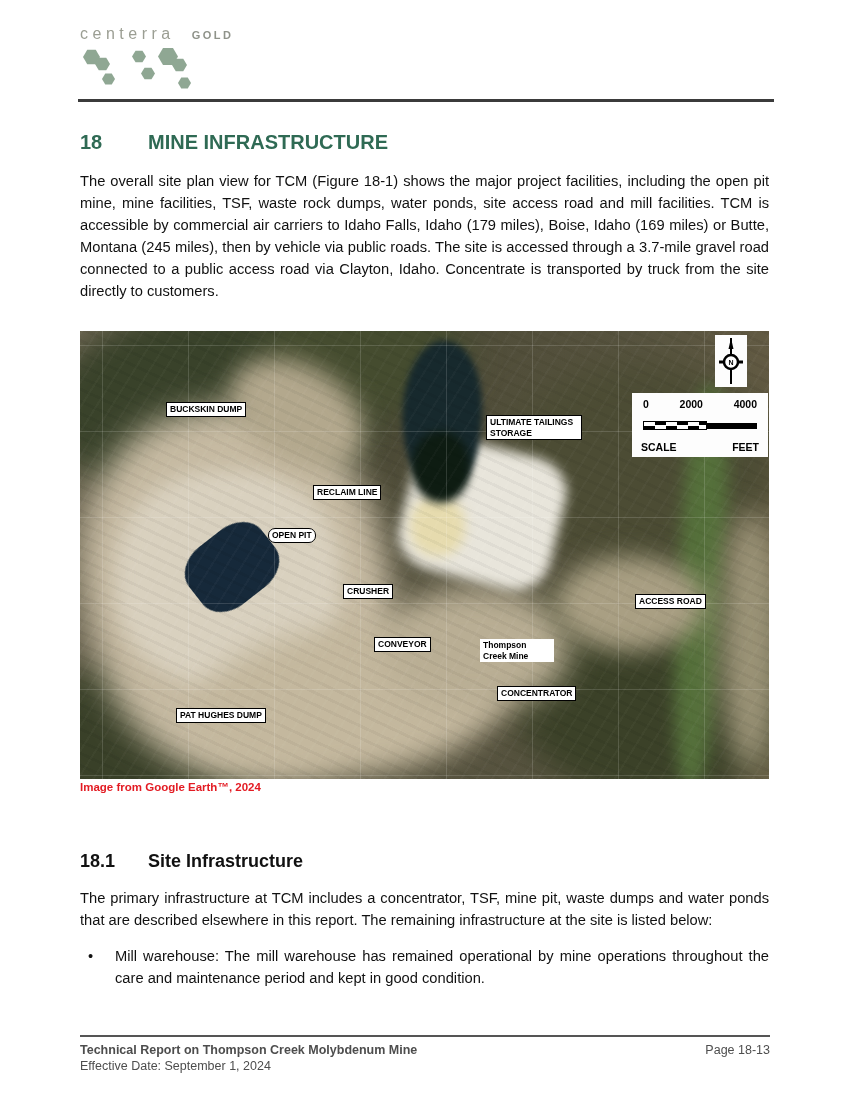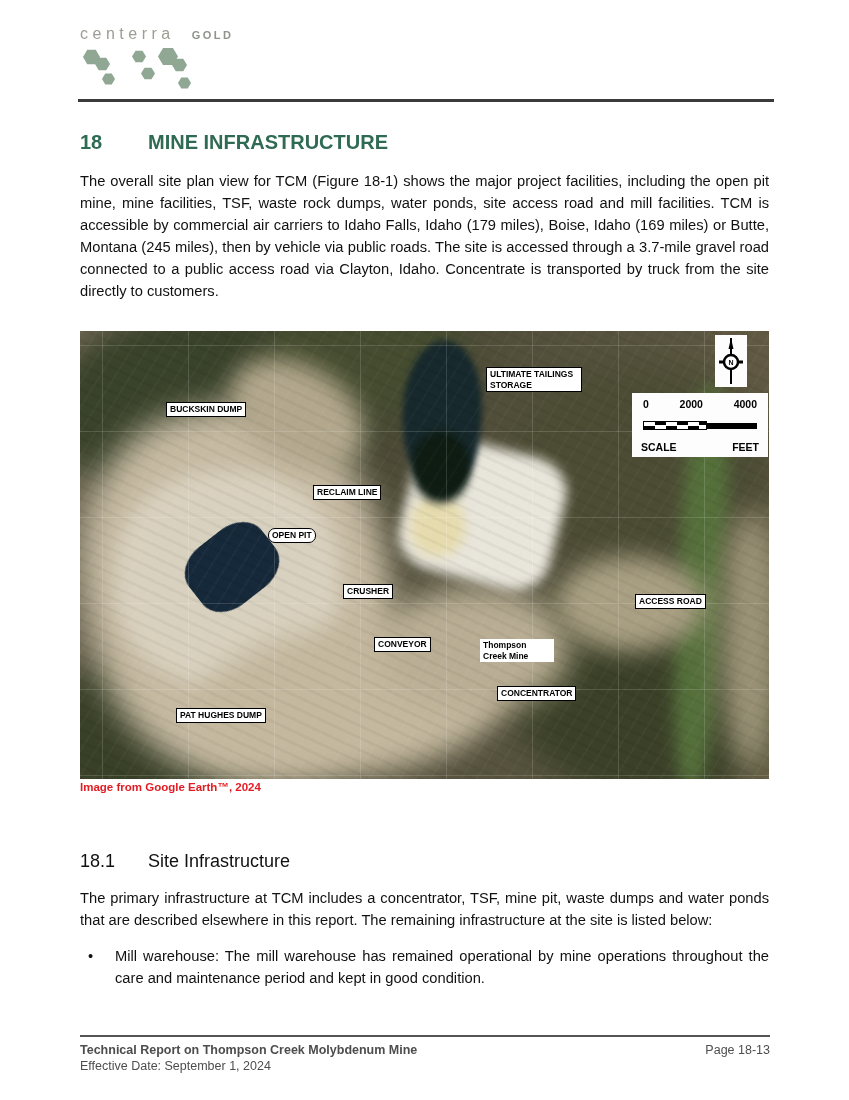--- a/index.html
+++ b/index.html
@@ -14,21 +14,21 @@
   .hexes{position:absolute;left:0;top:24px;width:130px;height:44px;}
   .hex{position:absolute;background:#8fa793;
        clip-path:polygon(25% 5%,75% 5%,100% 50%,75% 95%,25% 95%,0 50%);}
 
   
   .top-rule{position:absolute;top:99px;left:78px;width:696px;height:3px;background:#3b3b3b;}
   .h1-row{position:absolute;top:131px;left:80px;width:689px;display:flex;
           font-size:20px;font-weight:700;color:#2f6a54;}
   .h1-num{width:68px;flex:0 0 68px;}
   .h2-row{position:absolute;top:851px;left:80px;width:689px;display:flex;
-          font-size:18px;font-weight:400;color:#111;}
+          font-size:18px;font-weight:700;color:#111;}
   .h2-num{width:68px;flex:0 0 68px;}
 
   
   .p1{position:absolute;top:170px;left:80px;width:689px;font-size:14.7px;line-height:22px;
       text-align:justify;color:#111;}
   .p2{position:absolute;top:887px;left:80px;width:689px;font-size:14.7px;line-height:22px;
       text-align:justify;color:#111;}
   .bullet-row{position:absolute;top:945px;left:80px;width:689px;display:flex;
               font-size:14.7px;line-height:22px;color:#111;}
   .bullet-marker{flex:0 0 35px;padding-left:8px;box-sizing:border-box;}
@@ -43,21 +43,21 @@
   .map .blob{position:absolute;}
   .grid-overlay{position:absolute;inset:0;
      background-image:linear-gradient(rgba(255,255,255,.14) 1px,transparent 1px),
                       linear-gradient(90deg,rgba(255,255,255,.14) 1px,transparent 1px);
      background-size:86px 86px;background-position:22px 14px;}
   .texture{position:absolute;inset:0;opacity:.5;
      background-image:repeating-linear-gradient(25deg,rgba(0,0,0,.07) 0 3px,transparent 3px 11px),
                       repeating-linear-gradient(-58deg,rgba(255,255,255,.05) 0 2px,transparent 2px 13px);}
   .map-label{position:absolute;background:#fff;border:1px solid #000;color:#000;
              font:700 8.5px/1.25 "Liberation Sans", sans-serif;padding:1px 3px;white-space:nowrap;z-index:5;}
-  .map-label.wrap{white-space:normal;}
+  .map-label.wrap{white-space:normal;margin-top:48px;}
   .map-label.plain{border:none;white-space:normal;}
   .credit{position:absolute;top:781px;left:80px;font-size:11.5px;font-weight:700;color:#e31b23;}
 
   
   .north{position:absolute;left:635px;top:4px;width:32px;height:52px;background:#fdfdfd;z-index:6;
          display:flex;align-items:center;justify-content:center;}
   .scalebox{position:absolute;left:552px;top:62px;width:136px;height:64px;background:#fdfdfd;z-index:6;
             box-sizing:border-box;padding:5px 9px 4px 9px;display:flex;flex-direction:column;justify-content:space-between;}
   .scale-ticks{display:flex;justify-content:space-between;font-size:10.5px;font-weight:700;color:#000;padding:0 2px;}
   .scale-bar{display:flex;align-items:center;height:10px;margin:0 2px;}

